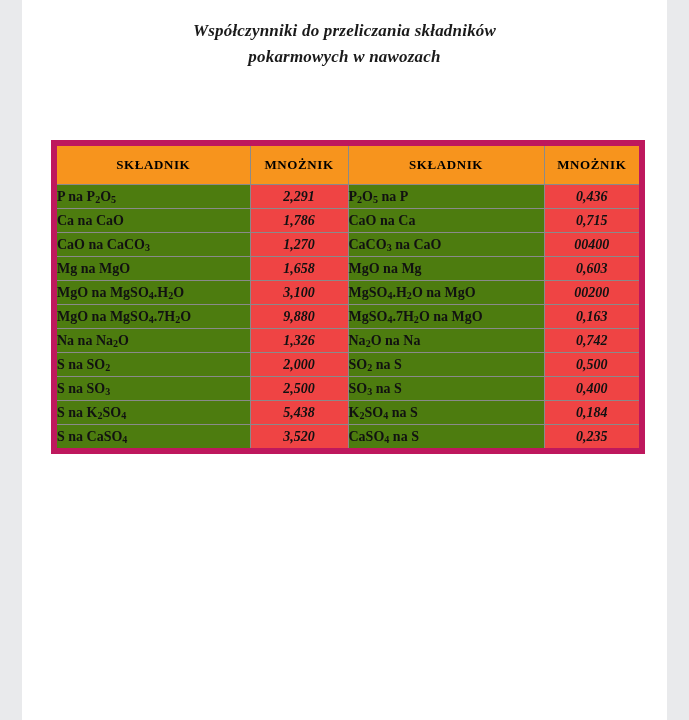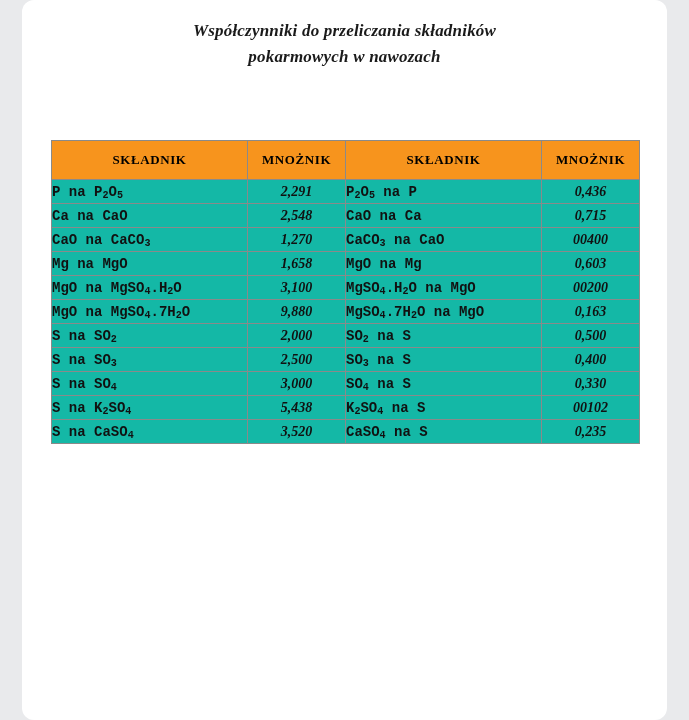--- a/index.html
+++ b/index.html
@@ -14,21 +14,20 @@
     position: relative;
     overflow: hidden;
   }
   .page {
     position: absolute;
     left: 22px;
     top: 0;
     width: 645px;
     height: 720px;
     background: #ffffff;
-    border-radius: 12px;
   }
   .title {
     text-align: center;
     font-family: "Liberation Serif", serif;
     font-style: italic;
     font-weight: bold;
     font-size: 17px;
     color: #1a1a1a;
     line-height: 1.55;
     padding-top: 18px;
@@ -40,21 +39,21 @@
   .table-wrap {
     position: absolute;
     left: 29px;
     top: 140px;
     width: 588px;
   }
   table.conv {
     border-collapse: collapse;
     width: 588px;
     table-layout: fixed;
-    border: 1px solid #be185d;
+    border: 6px solid #be185d;
     padding-left: 11px;
   }
   table.conv th, table.conv td {
     border: 1px solid #8a8a8a;
     padding: 0;
     vertical-align: middle;
   }
   table.conv thead th {
     background: #f7941d;
     color: #000;
@@ -64,30 +63,30 @@
     letter-spacing: 0.6px;
     text-align: center;
     height: 38px;
   }
   col.c1 { width: 196px; }
   col.c2 { width: 98px; }
   col.c3 { width: 196px; }
   col.c4 { width: 98px; }
 
   td.comp {
-    background: #14b8a6;
-    font-family: Liberation Mono, monospace;
+    background: #4d7c0f;
+    font-family: Liberation Serif, serif;
     font-weight: bold;
     font-size: 14px;
     color: #111;
     padding: 5px 0 5px 7px;
     height: 23px;
   }
   td.mult {
-    background: #14b8a6;
+    background: #ef4444;
     font-family: "Liberation Serif", serif;
     font-style: italic;
     font-weight: bold;
     font-size: 14px;
     color: #111;
     text-align: center;
     height: 23px;
   }
   sub {
     font-size: 0.72em;
@@ -137,21 +136,21 @@
       </thead>
       <tbody id="tbody">
           <tr>
             <td class="comp">P na P<sub>2</sub>O<sub>5</sub></td>
             <td class="mult">2,291</td>
             <td class="comp">P<sub>2</sub>O<sub>5</sub> na P</td>
             <td class="mult">0,436</td>
           </tr>
           <tr>
             <td class="comp">Ca na CaO</td>
-            <td class="mult">2,548</td>
+            <td class="mult">1,786</td>
             <td class="comp">CaO na Ca</td>
             <td class="mult">0,715</td>
           </tr>
           <tr>
             <td class="comp">CaO na CaCO<sub>3</sub></td>
             <td class="mult">1,270</td>
             <td class="comp">CaCO<sub>3</sub> na CaO</td>
             <td class="mult">00400</td>
           </tr>
           <tr>
@@ -166,42 +165,42 @@
             <td class="comp">MgSO<sub>4</sub>.H<sub>2</sub>O na MgO</td>
             <td class="mult">00200</td>
           </tr>
           <tr>
             <td class="comp">MgO na MgSO<sub>4</sub>.7H<sub>2</sub>O</td>
             <td class="mult">9,880</td>
             <td class="comp">MgSO<sub>4</sub>.7H<sub>2</sub>O na MgO</td>
             <td class="mult">0,163</td>
           </tr>
           <tr>
+            <td class="comp">Na na Na<sub>2</sub>O</td>
+            <td class="mult">1,326</td>
+            <td class="comp">Na<sub>2</sub>O na Na</td>
+            <td class="mult">0,742</td>
+          </tr>
+          <tr>
             <td class="comp">S na SO<sub>2</sub></td>
             <td class="mult">2,000</td>
             <td class="comp">SO<sub>2</sub> na S</td>
             <td class="mult">0,500</td>
           </tr>
           <tr>
             <td class="comp">S na SO<sub>3</sub></td>
             <td class="mult">2,500</td>
             <td class="comp">SO<sub>3</sub> na S</td>
             <td class="mult">0,400</td>
           </tr>
           <tr>
-            <td class="comp">S na SO<sub>4</sub></td>
-            <td class="mult">3,000</td>
-            <td class="comp">SO<sub>4</sub> na S</td>
-            <td class="mult">0,330</td>
-          </tr>
-          <tr>
             <td class="comp">S na K<sub>2</sub>SO<sub>4</sub></td>
             <td class="mult">5,438</td>
             <td class="comp">K<sub>2</sub>SO<sub>4</sub> na S</td>
-            <td class="mult">00102</td>
+            <td class="mult">0,184</td>
           </tr>
           <tr>
             <td class="comp">S na CaSO<sub>4</sub></td>
             <td class="mult">3,520</td>
             <td class="comp">CaSO<sub>4</sub> na S</td>
             <td class="mult">0,235</td>
           </tr>
         </tbody>
     </table>
   </div>

